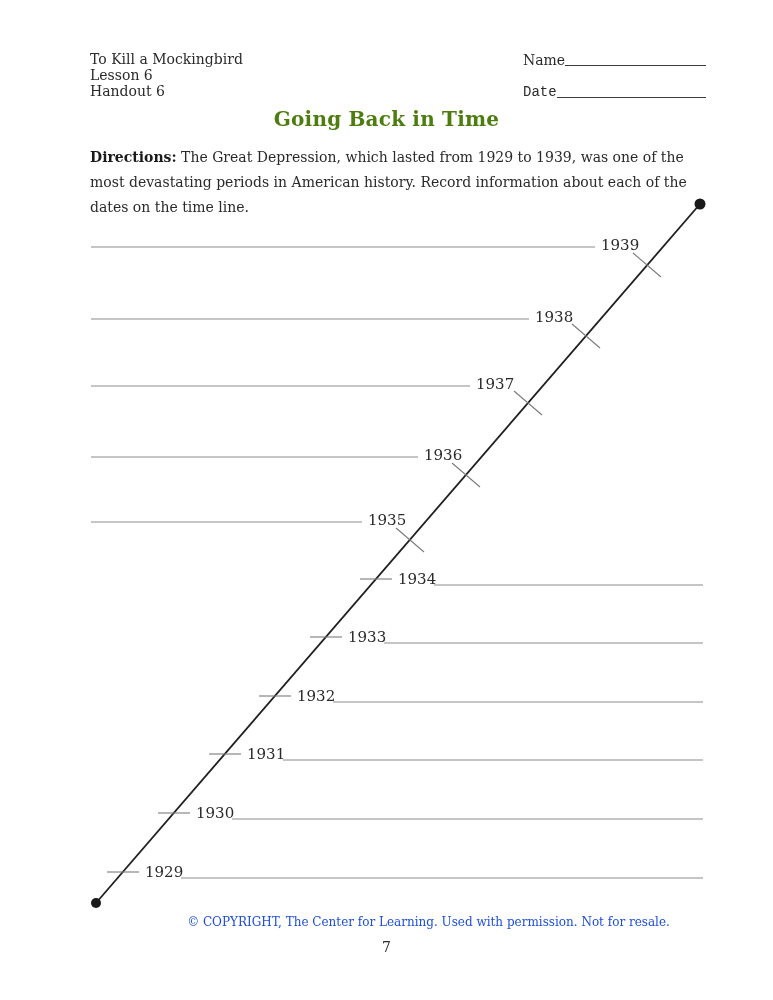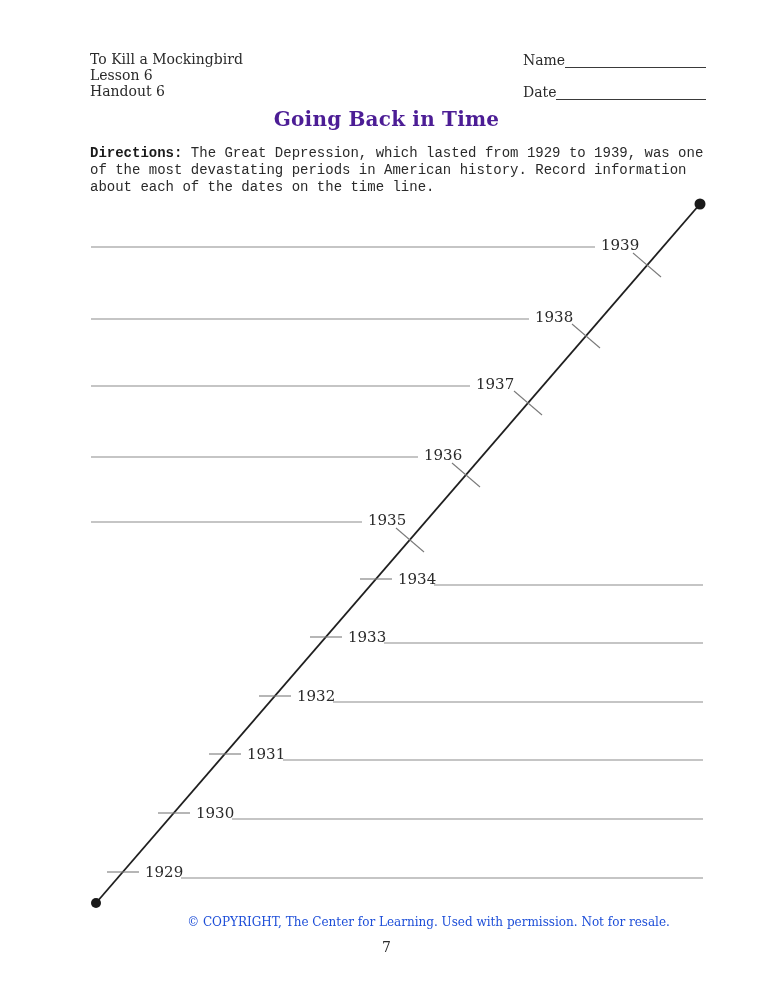--- a/index.html
+++ b/index.html
@@ -20,49 +20,47 @@
     top: 51px;
     font-size: 14px;
     line-height: 16px;
     color: #2a2a2a;
   }
   .field-row {
     position: absolute;
     left: 523px;
     width: 183px;
     display: flex;
-    align-items: flex-end;
     font-size: 14px;
     color: #2a2a2a;
   }
   .field-row .blank {
     flex: 1;
     border-bottom: 1px solid #3a3a3a;
     height: 14px;
   }
   .page-title {
     position: absolute;
     left: 0;
     top: 107px;
     width: 100%;
     text-align: center;
     font-size: 20px;
     font-weight: bold;
     letter-spacing: 0.2px;
-    color: #4c1d95;
+    color: #4d7c0f;
   }
   .directions {
     position: absolute;
     left: 90px;
     top: 145px;
     width: 622px;
     font-size: 14px;
-    line-height: 17px;
+    line-height: 25px;
     color: #2a2a2a;
-    font-family: Liberation Mono, monospace;
   }
   .directions b { color: #1a1a1a; }
   .timeline-svg {
     position: absolute;
     left: 0;
     top: 0;
     width: 773px;
     height: 1000px;
   }
   .timeline-svg text {
@@ -102,21 +100,21 @@
   <div class="header-left">
     <div>To Kill a Mockingbird</div>
     <div>Lesson 6</div>
     <div>Handout 6</div>
   </div>
 
   <div class="field-row" style="top:52px;">
     <span>Name</span>
     <span class="blank"></span>
   </div>
-  <div class="field-row" style="top:84px;">
+  <div class="field-row" style="top:84px;font-family:Liberation Mono, monospace;">
     <span>Date</span>
     <span class="blank"></span>
   </div>
 
   <div class="page-title">Going Back in Time</div>
 
   <div class="directions">
     <b>Directions:</b>
     <span>The Great Depression, which lasted from 1929 to 1939, was one of the most devastating periods in American history. Record information about each of the dates on the time line.</span>
   </div>

